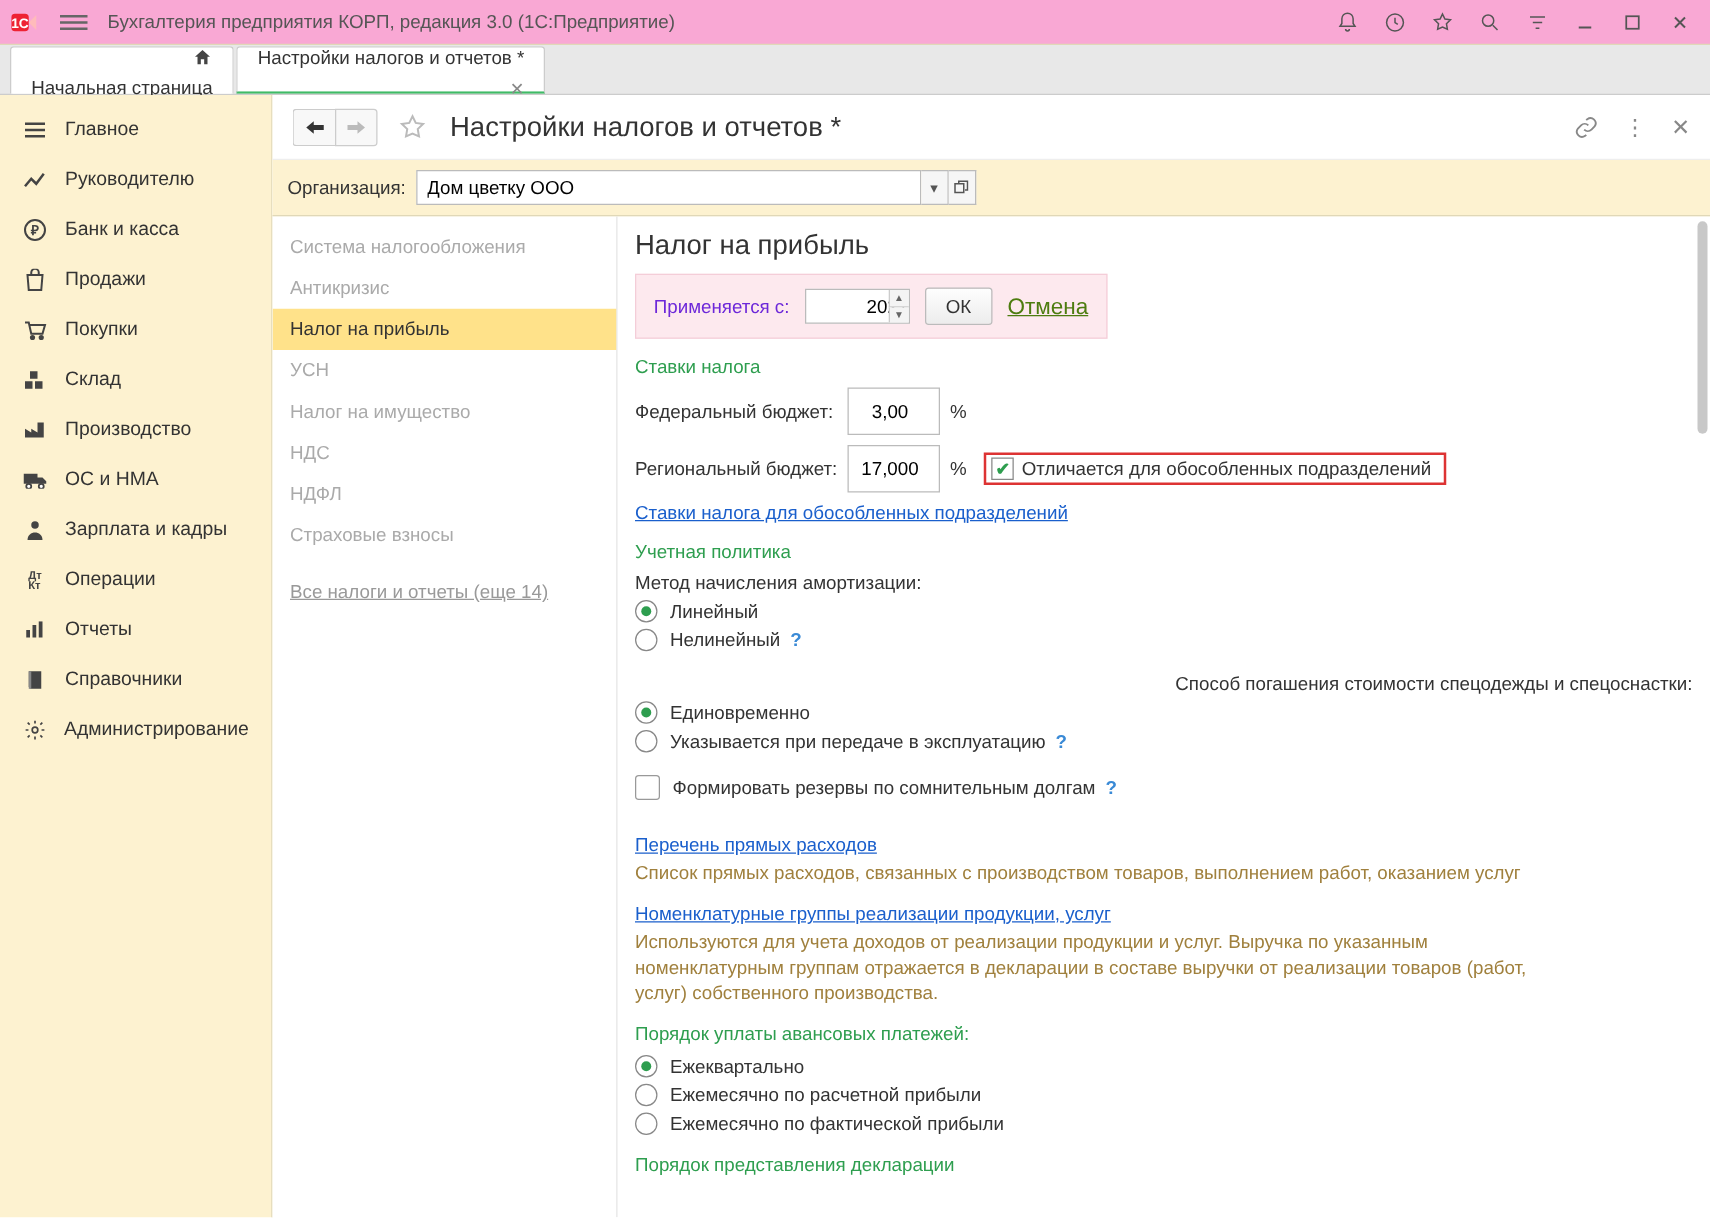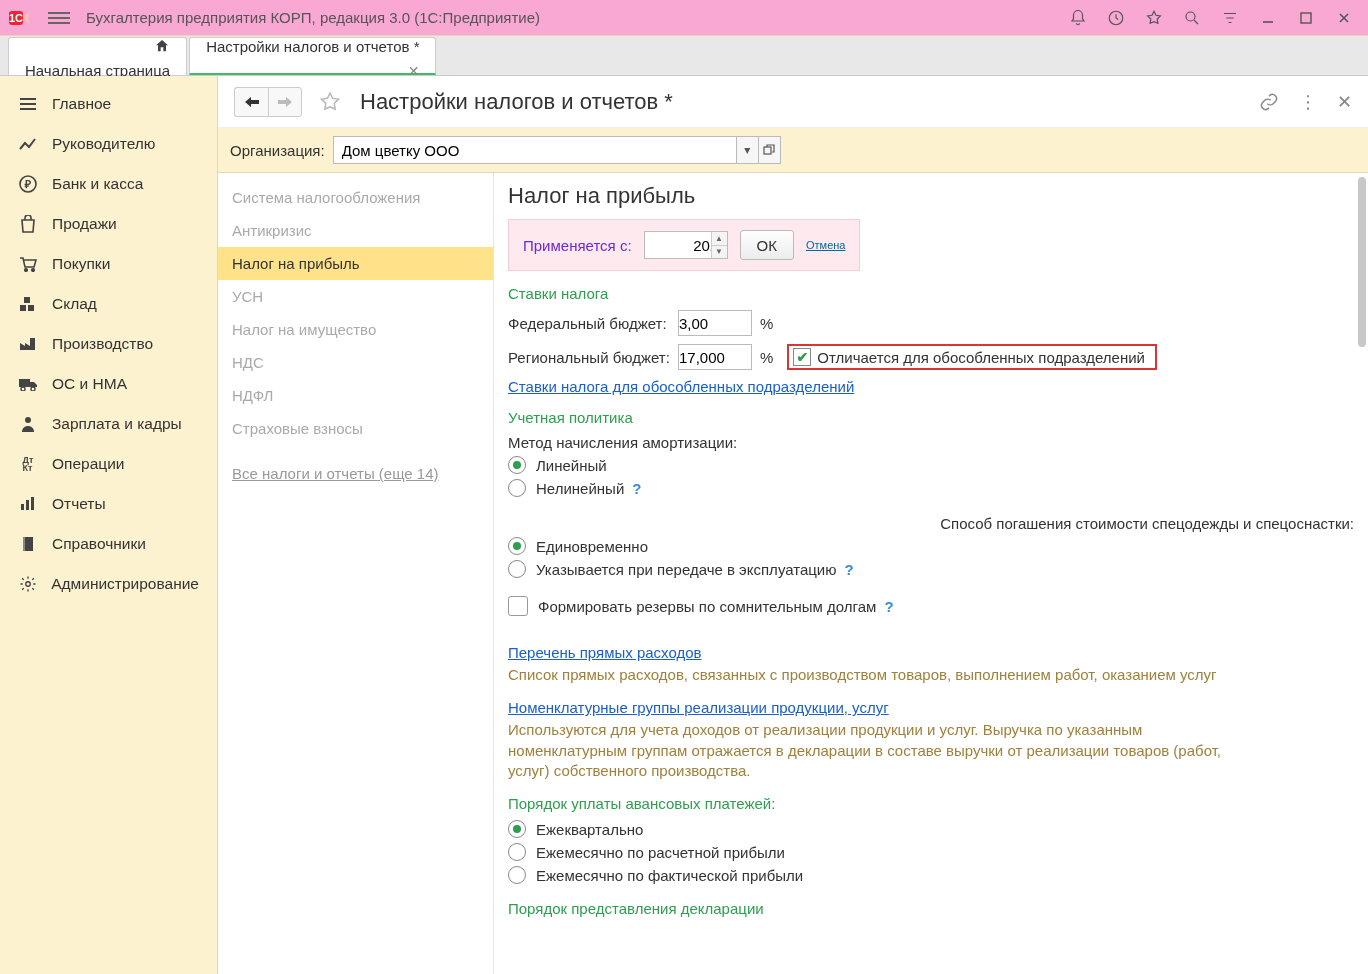--- a/index.html
+++ b/index.html
@@ -96,27 +96,27 @@
     width:84px; height:28px; border:1px solid #bbb; text-align:right; font-size:15px; position:relative;
   }
   .year-wrap { position:relative; display:inline-block;}
   .spinner { position:absolute; right:1px; top:1px; bottom:1px; width:16px; display:flex; flex-direction:column;}
   .spinner span { flex:1; display:flex; align-items:center; justify-content:center; font-size:8px; color:#666; border-left:1px solid #ccc; cursor:pointer; background:#f4f4f4;}
   .spinner span:first-child{border-bottom:1px solid #ccc;}
   .btn {
     height:30px; padding:0 16px; border:1px solid #bbb; background:linear-gradient(#fefefe,#ececec); border-radius:3px; cursor:pointer; font-size:15px; color:#333;
   }
   .link-a { color:#1a5fcc; text-decoration:underline; cursor:pointer;}
-  .cancel-link { color:#0369a1; text-decoration:underline; cursor:pointer; font-size:11px;}
+  .cancel-link { color:#4d7c0f; text-decoration:underline; cursor:pointer; font-size:18px;}
 
   .sect-title { color:#2e9e4f; font-size:15px; margin:14px 0 8px 0;}
   .row { display:flex; align-items:center; margin-bottom:8px; font-size:15px;}
   .row-label { width:170px; color:#333;}
   .num-input {
-    width:74px; height:26px; border:1px solid #bbb; text-align:left; padding-right:6px; font-size:15px; margin-right:8px;
+    width:74px; height:38px; border:1px solid #bbb; text-align:center; padding-right:6px; font-size:15px; margin-right:8px;
   }
   .pct { color:#333; margin-right:14px; }
 
   .highlight-box {
     border:2px solid #d33; padding:2px 10px 2px 4px; display:inline-flex; align-items:center; gap:6px;
   }
   .chk {
     width:18px; height:18px; border:1px solid #888; display:inline-flex; align-items:center; justify-content:center; background:#fff; cursor:pointer;
   }
   .chk.checked::after { content:"✔"; color:#2e9e4f; font-size:14px; font-weight:bold;}

